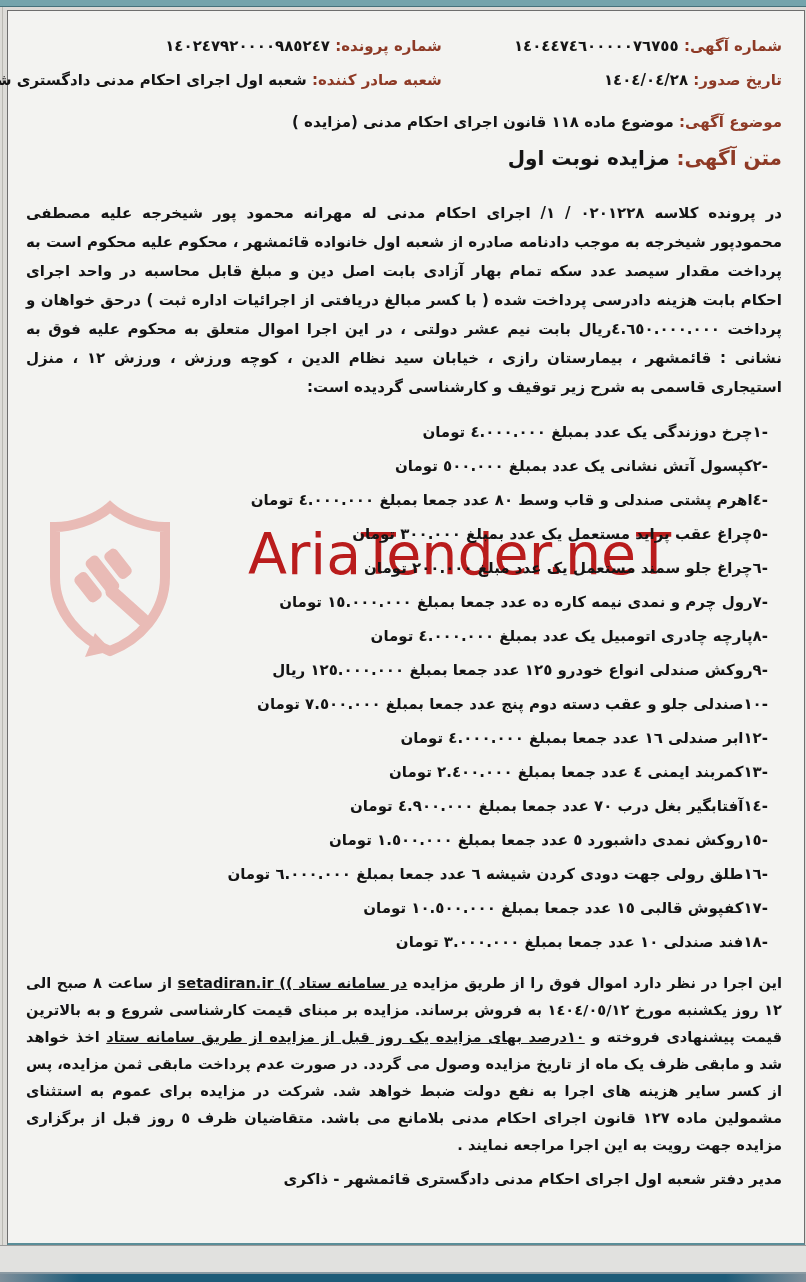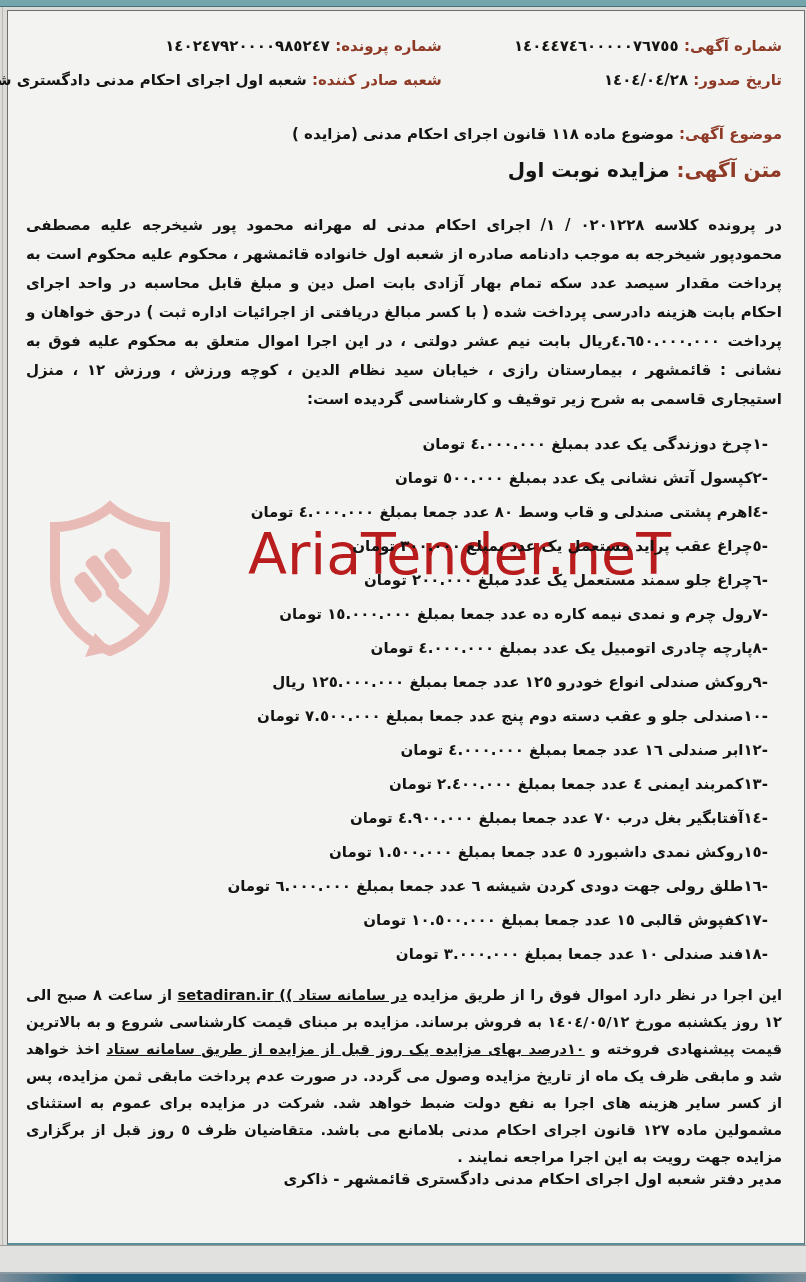--- a/index.html
+++ b/index.html
@@ -19,34 +19,34 @@
   .wm-logo{position:absolute;left:0;top:8px;opacity:.85;}
   .wm-text{
     position:absolute;left:112px;top:30px;width:520px;
     font-size:57px;font-weight:normal;color:#b91c1c;letter-spacing:0px;
     direction:ltr;white-space:nowrap;text-align:right;
   }
   .content{position:relative;z-index:1;}
   .hdr{display:grid;grid-template-columns:45% 55%;row-gap:16px;margin-bottom:22px;}
   .field{font-size:15px;font-weight:bold;color:#141414;white-space:nowrap;}
   .lbl{color:#8e3a26;}
-  .subject-row{margin-top:36px;font-size:15px;font-weight:bold;color:#141414;}
+  .subject-row{margin-top:24px;font-size:15px;font-weight:bold;color:#141414;}
   .metn-row{margin-top:15px;font-size:20px;font-weight:bold;color:#141414;}
   .body-par{
     margin-top:29px;font-size:15px;font-weight:bold;color:#141414;
     line-height:29px;text-align:justify;
   }
   .items{margin-top:13px;padding-right:14px;}
   .item{font-size:15px;font-weight:bold;color:#141414;line-height:34px;white-space:nowrap;}
   .footer-par{
     margin:10px 0 0 0;font-size:14.6px;font-weight:bold;color:#141414;
     line-height:27px;text-align:justify;
   }
   .footer-par .u{text-decoration:underline;}
-  .signature{font-size:15px;font-weight:bold;color:#141414;}
+  .signature{margin-top:12px;font-size:15px;font-weight:bold;color:#141414;}
   .bottom-strip{position:absolute;left:0;right:0;top:1245px;height:27px;background:#e1e1df;border-top:1px solid #9a9a9a;box-sizing:border-box;}
   .bottom-bar{
     position:absolute;left:0;right:0;top:1272px;height:10px;
     border-top:2px solid #8b9aa3;box-sizing:border-box;
     background:linear-gradient(90deg,#7e8f9b 0%,#1d5b78 10%,#1d5b78 90%,#7e8f9b 100%);
   }
 </style>
 </head>
 <body>
 

